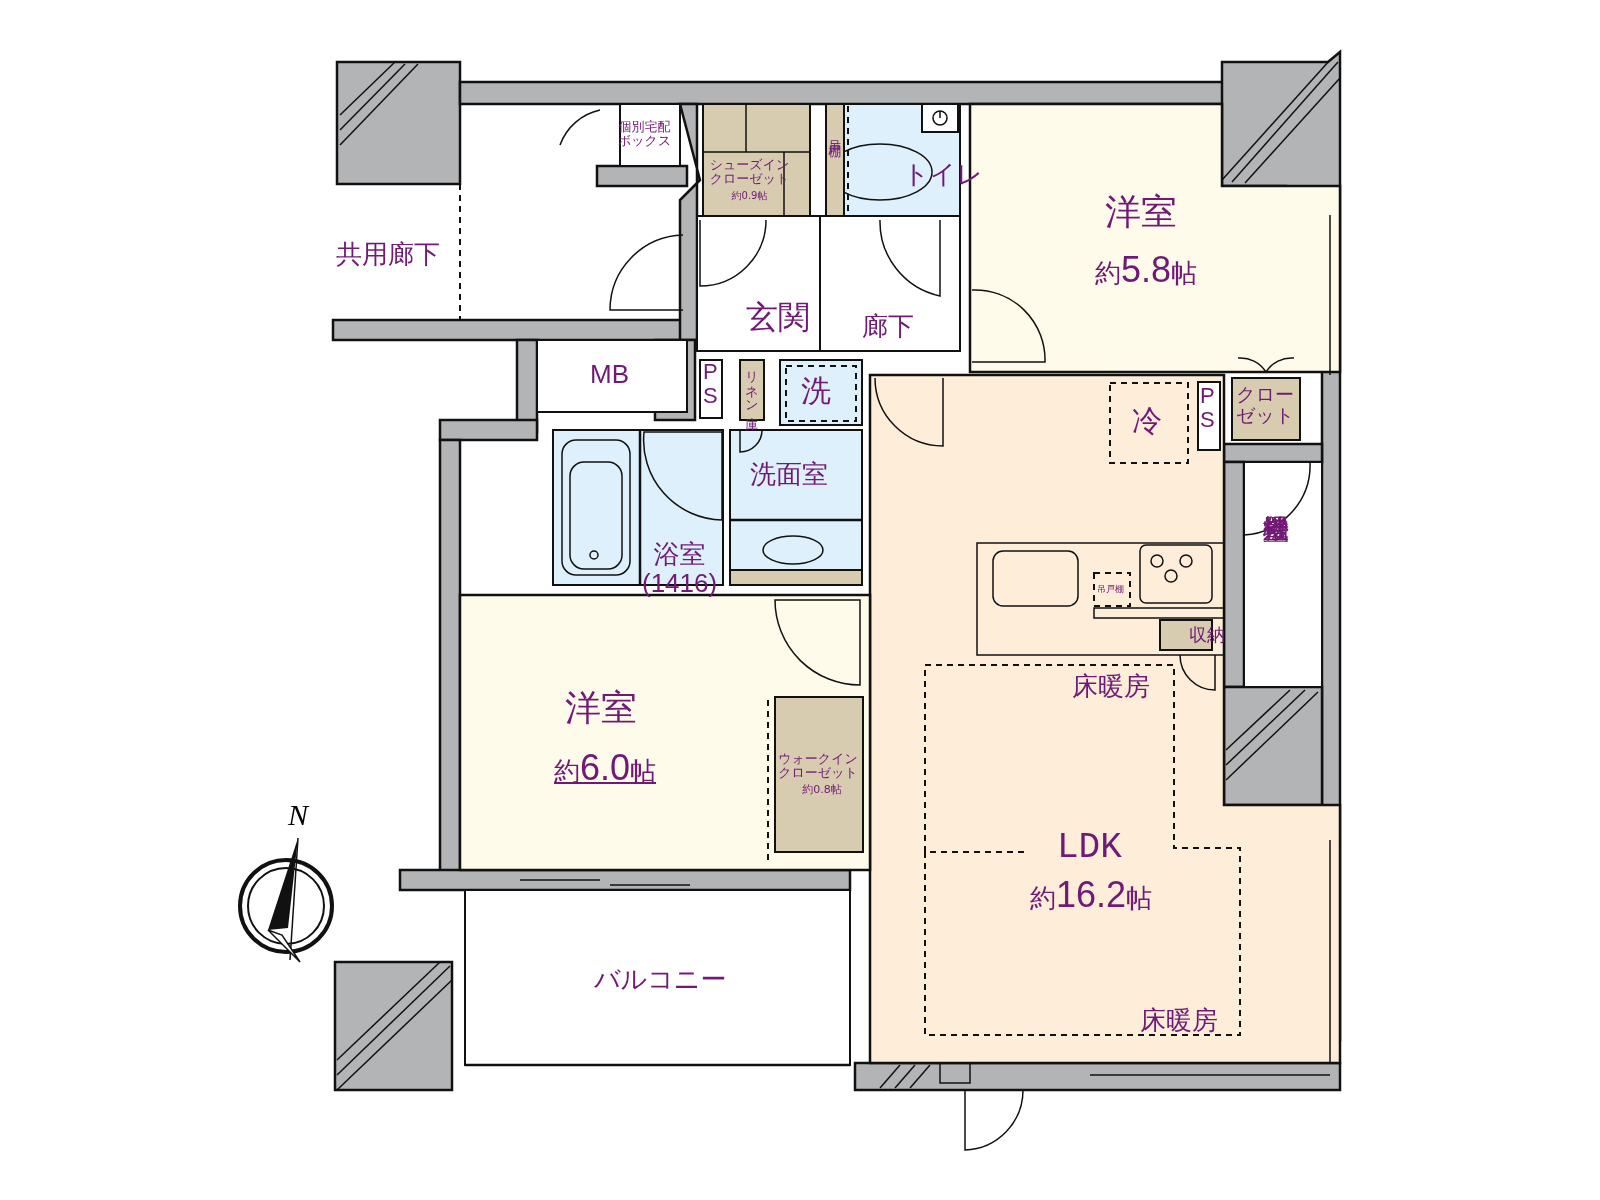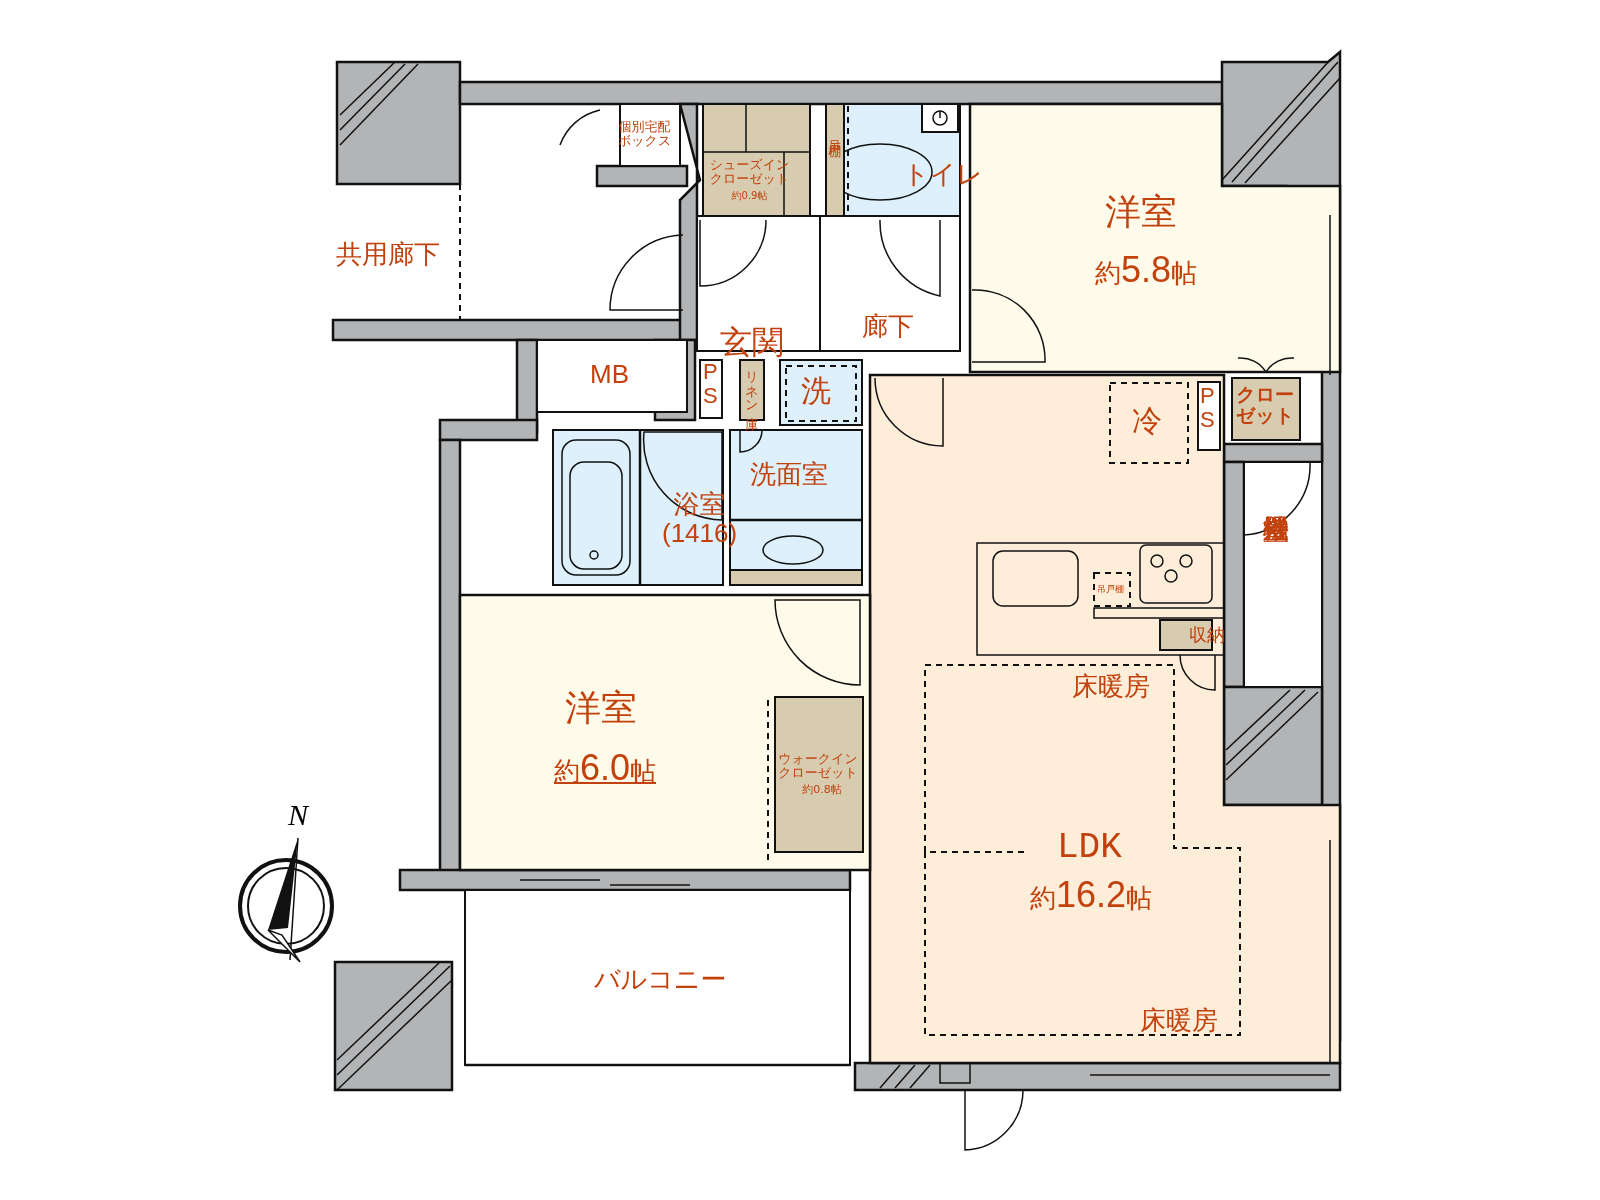--- a/index.html
+++ b/index.html
@@ -8,21 +8,21 @@
   #plan { position:absolute; left:0; top:0; width:1600px; height:1200px; }
   .wall { fill:#b3b4b6; stroke:#111; stroke-width:2.5; }
   .line { stroke:#111; stroke-width:2.5; fill:none; }
   .thin { stroke:#111; stroke-width:1.5; fill:none; }
   .dash { stroke:#111; stroke-width:2; fill:none; stroke-dasharray:6 5; }
   .room-cream { fill:#fffbea; stroke:#111; stroke-width:2.5; }
   .room-peach { fill:#fdedd9; stroke:#111; stroke-width:2.5; }
   .room-blue { fill:#ddf0fb; stroke:#111; stroke-width:2; }
   .room-tan { fill:#d8ccb0; stroke:#111; stroke-width:2; }
   .room-white { fill:#ffffff; stroke:#111; stroke-width:2; }
-  .lbl { position:absolute; color:#c2410c; white-space:nowrap; line-height:1.1; text-align:center; }
+  .lbl { position:absolute; color:#701a75; white-space:nowrap; line-height:1.1; text-align:center; }
   .big { font-size:36px; }
   .mid { font-size:26px; }
   .sm  { font-size:15px; }
   .xs  { font-size:11px; }
   .area { font-size:26px; }
   .area b { font-size:36px; font-weight:normal; font-family:"Liberation Sans",sans-serif; }
   .vert { writing-mode:vertical-rl; text-orientation:upright; letter-spacing:2px; }
   .north { position:absolute; font-family:"Liberation Serif",serif; font-style:italic; font-size:30px; }
 </style>
 </head>
@@ -195,49 +195,49 @@
 
 <div class="lbl xs vert" style="left:827px;top:130px;font-size:13px;">吊戸棚</div>
 
 <div class="lbl mid" style="left:903px;top:160px;">トイレ</div>
 
 <div class="lbl big" style="left:1105px;top:192px;">洋室</div>
 <div class="lbl area" style="left:1095px;top:250px;">
   <span>約</span><b>5.8</b><span>帖</span>
 </div>
 
-<div class="lbl big" style="left:720px;top:300px;font-size:32px;margin-top:25px;">玄関</div>
+<div class="lbl big" style="left:746px;top:300px;font-size:32px;">玄関</div>
 <div class="lbl mid" style="left:862px;top:312px;">廊下</div>
 
 <div class="lbl mid" style="left:590px;top:360px;font-family:'Liberation Sans',sans-serif;">MB</div>
 
 <div class="lbl mid" style="left:703px;top:360px;font-family:'Liberation Sans',sans-serif;font-size:22px;">
   <div>P</div>
   <div>S</div>
 </div>
 
 <div class="lbl xs vert" style="left:744px;top:362px;font-size:13px;letter-spacing:0;">リネン庫</div>
 
 <div class="lbl big" style="left:801px;top:374px;font-size:30px;">洗</div>
 
 <div class="lbl mid" style="left:750px;top:460px;">洗面室</div>
 
-<div class="lbl mid" style="left:642px;top:490px;padding-left:20px;">
+<div class="lbl mid" style="left:642px;top:540px;">
   <div>浴室</div>
   <div style="font-family:'Liberation Sans',sans-serif;">(1416)</div>
 </div>
 
 <div class="lbl big" style="left:1132px;top:404px;font-size:30px;">冷</div>
 
 <div class="lbl mid" style="left:1200px;top:384px;font-family:'Liberation Sans',sans-serif;font-size:22px;">
   <div>P</div>
   <div>S</div>
 </div>
 
-<div class="lbl" style="left:1236px;top:384px;font-size:19px;font-weight:bold;">
+<div class="lbl" style="left:1236px;top:384px;font-size:19px;">
   <div>クロー</div>
   <div>ゼット</div>
 </div>
 
 <div class="lbl mid vert" style="left:1262px;top:495px;font-size:26px;letter-spacing:0;">室外機置場</div>
 
 <div class="lbl xs" style="left:1097px;top:585px;font-size:9px;">吊戸棚</div>
 <div class="lbl sm" style="left:1165px;top:625px;font-size:18px;margin-left:24px;">収納</div>
 
 <div class="lbl mid" style="left:1072px;top:672px;">床暖房</div>

